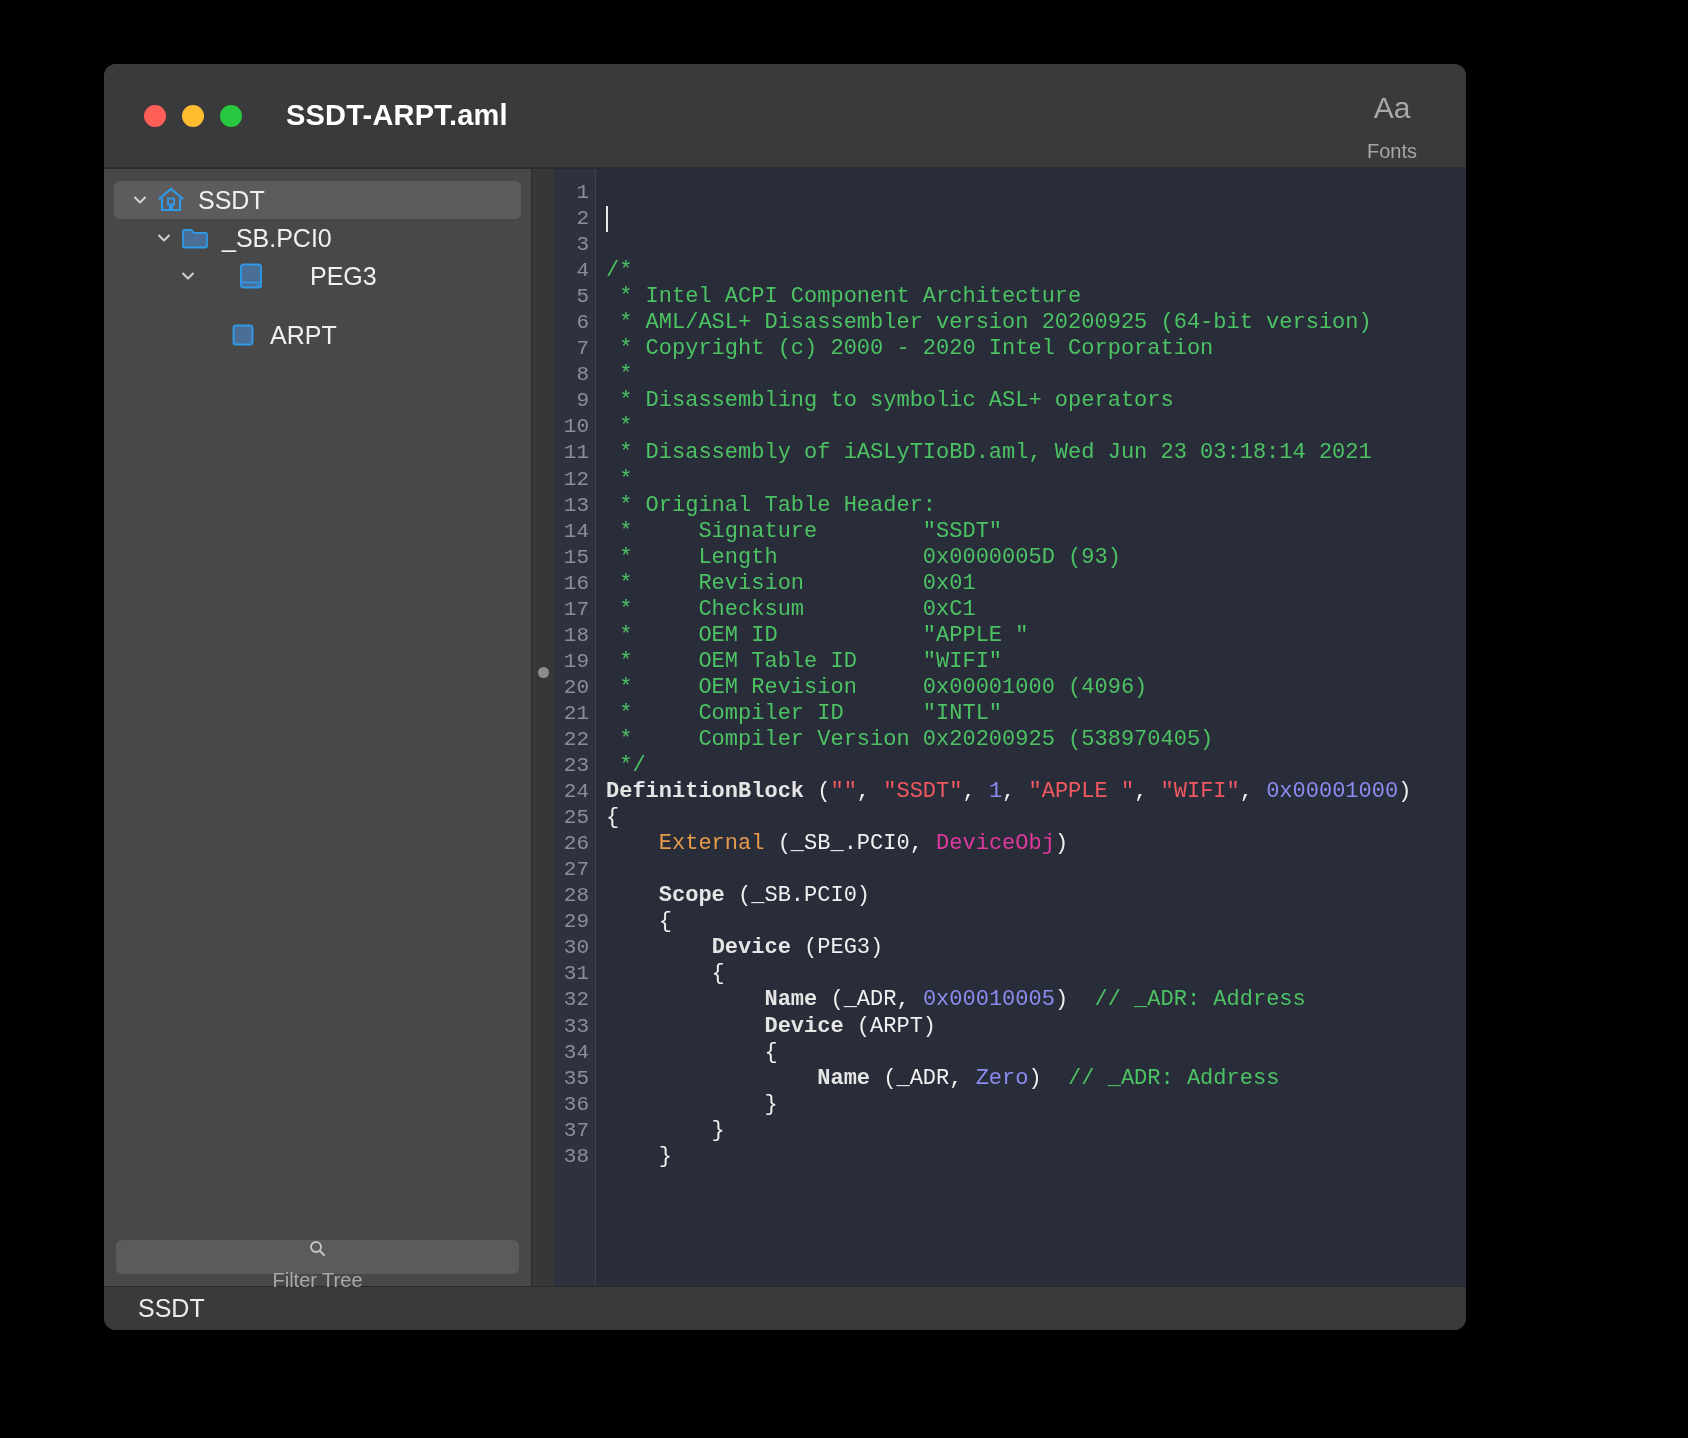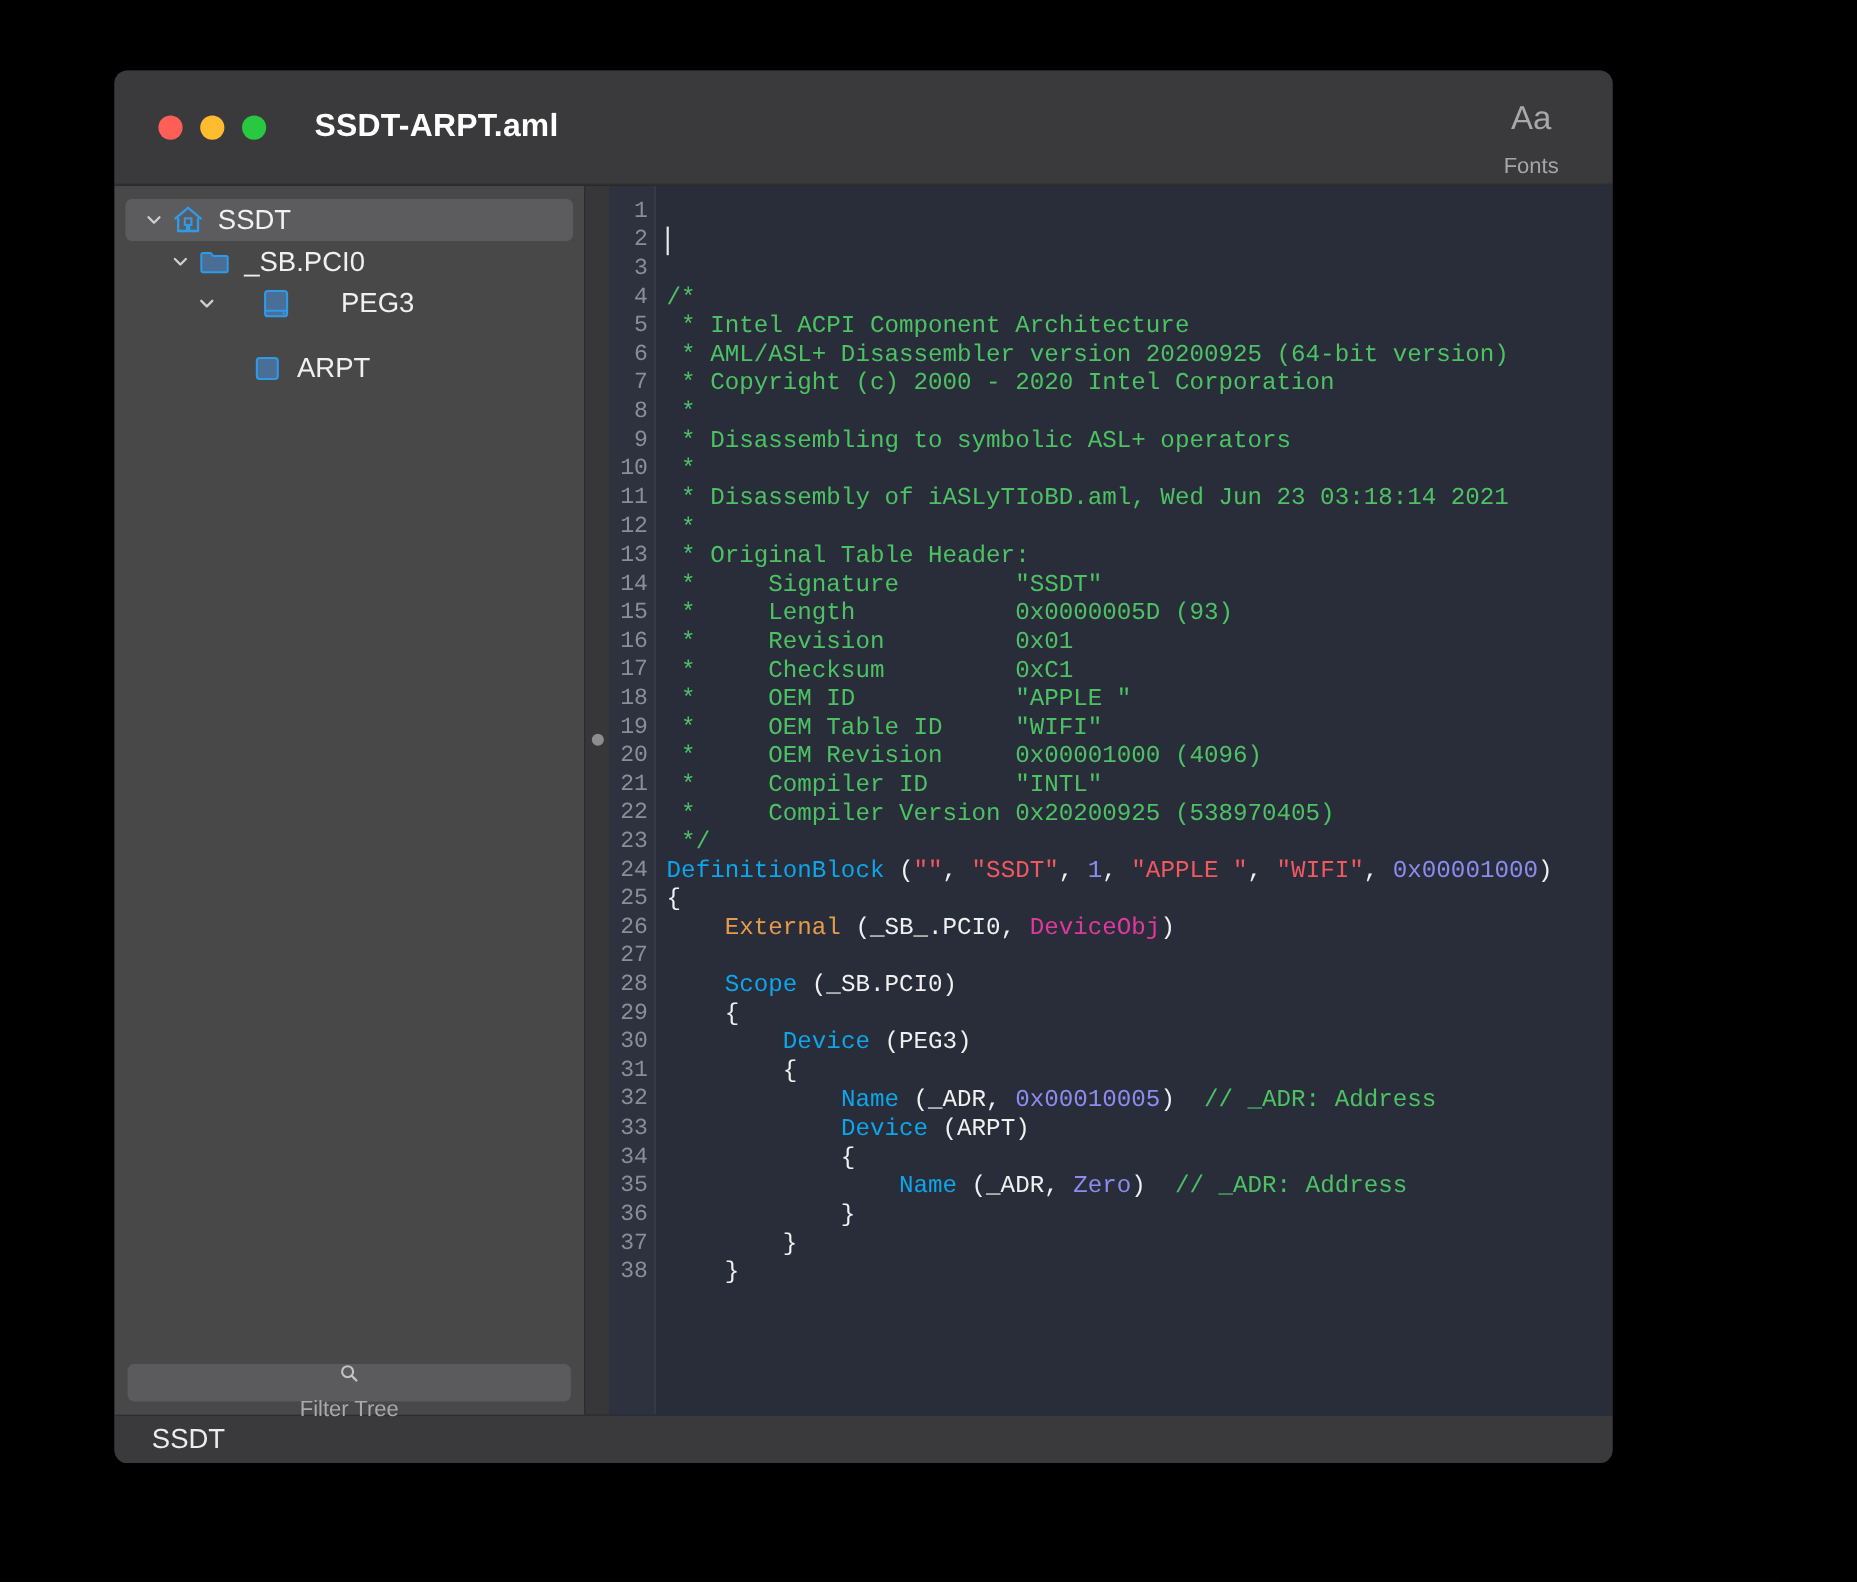--- a/index.html
+++ b/index.html
@@ -168,21 +168,21 @@
   .code div { height: 26.05px; }
   .caret {
     position: absolute;
     left: 10px; top: 37px;
     width: 2px; height: 24px;
     background: #e9e9e9;
   }
 
   
   .t-cmt  { color: #4cc263; }
-  .t-fn   { color: #0ea5e9; }
+  .t-fn   { color: #e5e5e5; font-weight: bold; }
   .t-str  { color: #f1585f; }
   .t-num  { color: #8c8cf0; }
   .t-ext  { color: #e79a4a; }
   .t-obj  { color: #e0399e; }
   .t-pln  { color: #f0f0f0; }
 
   
   .statusbar {
     height: 44px; flex: 0 0 44px;
     background: #3a3a3c;

